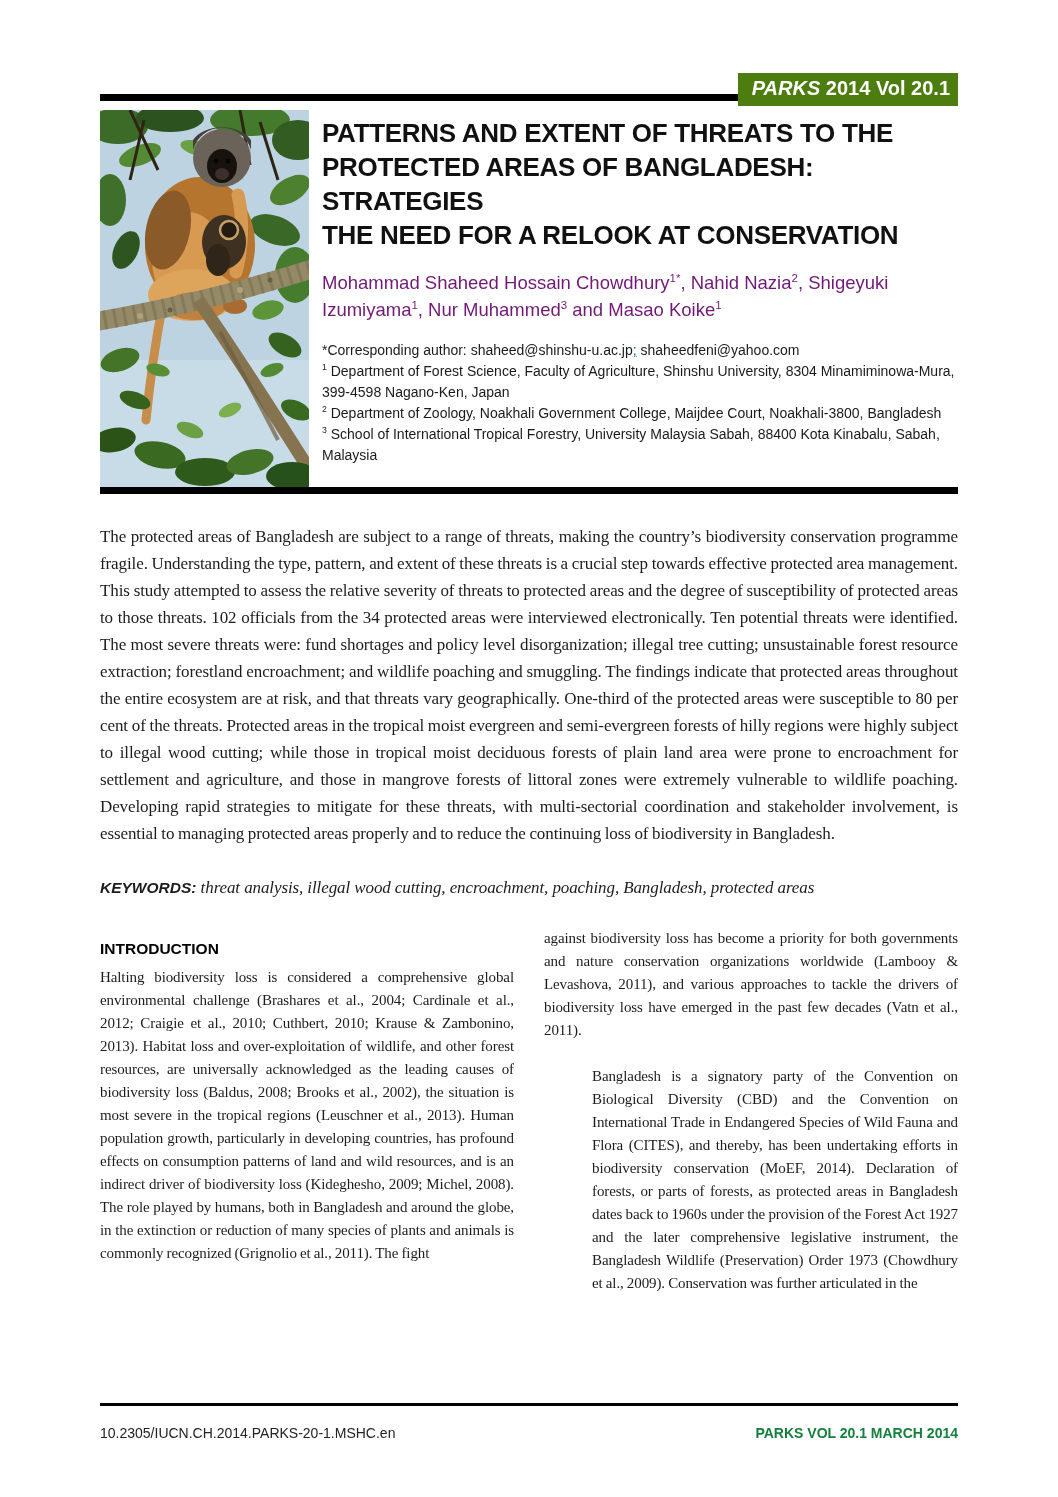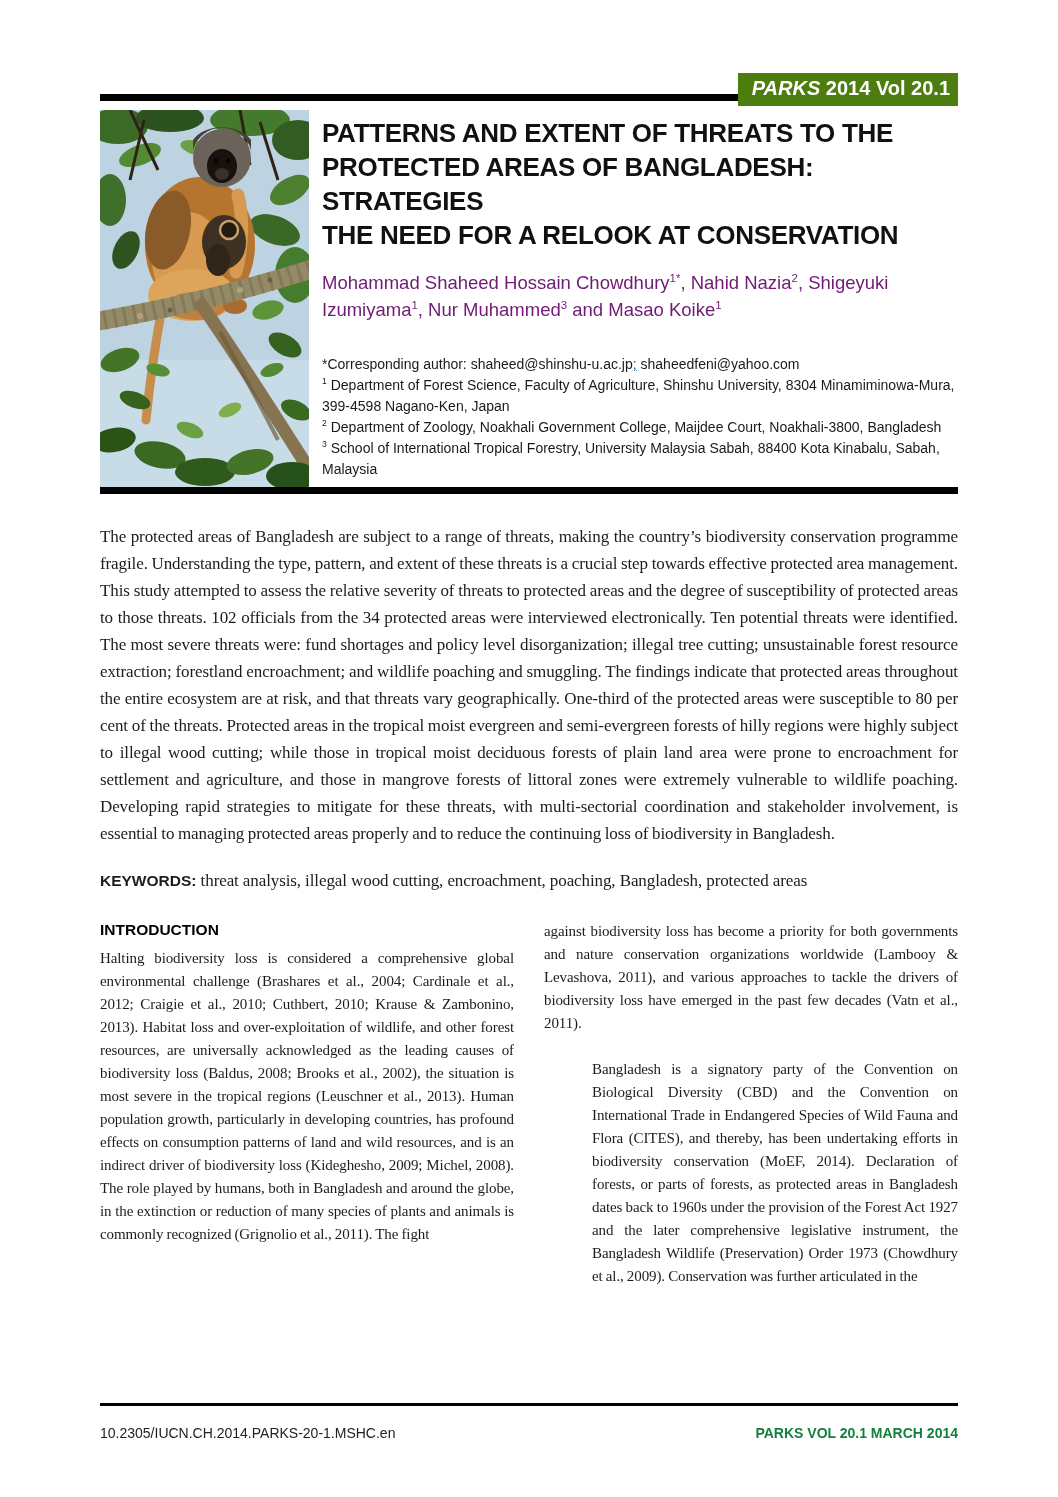--- a/index.html
+++ b/index.html
@@ -15,38 +15,38 @@
 
   
   .header-row{position:absolute;left:100px;right:100px;top:110px;display:flex;gap:13px;
               border-bottom:7px solid #000;align-items:flex-start;}
   .photo{width:209px;height:377px;flex:0 0 auto;display:block;}
   .head-right{flex:1 1 auto;min-width:0;}
   .article-title{margin-top:6px;font-weight:bold;font-size:26px;line-height:34px;color:#111;
                  letter-spacing:-0.3px;}
   .authors{margin-top:17px;font-size:18.5px;line-height:27px;color:#701a75;}
   .authors sup,.affils sup{font-size:62%;line-height:0;vertical-align:super;}
-  .affils{margin-top:31px;font-size:14px;line-height:21px;color:#1a1a1a;}
+  .affils{margin-top:17px;font-size:14px;line-height:21px;color:#1a1a1a;}
   .affils .aff{margin:0;}
   .link-frag{color:#0b5fb0;text-decoration:underline;}
 
   
   .main{position:absolute;left:100px;right:100px;top:517px;}
   .sec-heading{font-weight:bold;font-size:15.5px;line-height:20px;color:#000;margin:0;}
   .abstract-text{margin:6px 0 12px 0;font-family:"Liberation Serif",serif;font-size:17px;
                  line-height:27px;text-align:justify;letter-spacing:-0.1px;word-spacing:-0.5px;}
-  .keywords{margin-top:22px;font-size:17px;line-height:24px;}
+  .keywords{margin-top:29px;font-size:17px;line-height:24px;font-style:italic;}
   .keywords .kw-label{font-family:"Liberation Sans",sans-serif;font-weight:bold;font-size:15.5px;}
   .keywords .kw-text{font-family:"Liberation Serif",serif;letter-spacing:-0.1px;}
 
   .columns{margin-top:27px;display:flex;gap:30px;}
   .col{flex:1 1 0;min-width:0;}
   .col p{margin:0;font-family:"Liberation Serif",serif;font-size:15px;line-height:23px;
          text-align:justify;letter-spacing:-0.1px;word-spacing:-0.5px;}
-  .col .intro-heading{margin:0 0 7px 0;}
+  .col .intro-heading{margin:12px 0 7px 0;}
   .col p + p{margin-top:23px;margin-left:48px;}
 
   
   .footer{position:absolute;left:100px;right:100px;top:1403px;border-top:3px solid #000;
           padding-top:19px;display:flex;justify-content:space-between;align-items:baseline;}
   .footer .doi{font-size:14px;color:#222;}
   .footer .jref{font-size:14px;font-weight:bold;color:#15803d;}
 </style>
 </head>
 <body>

